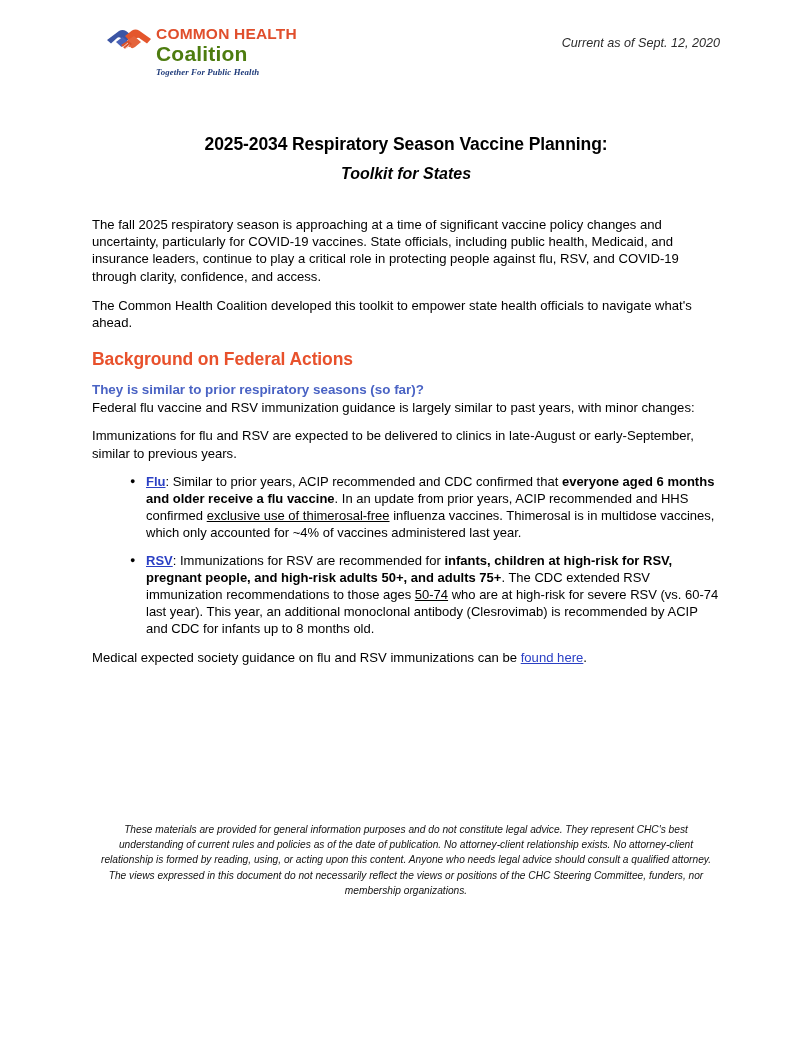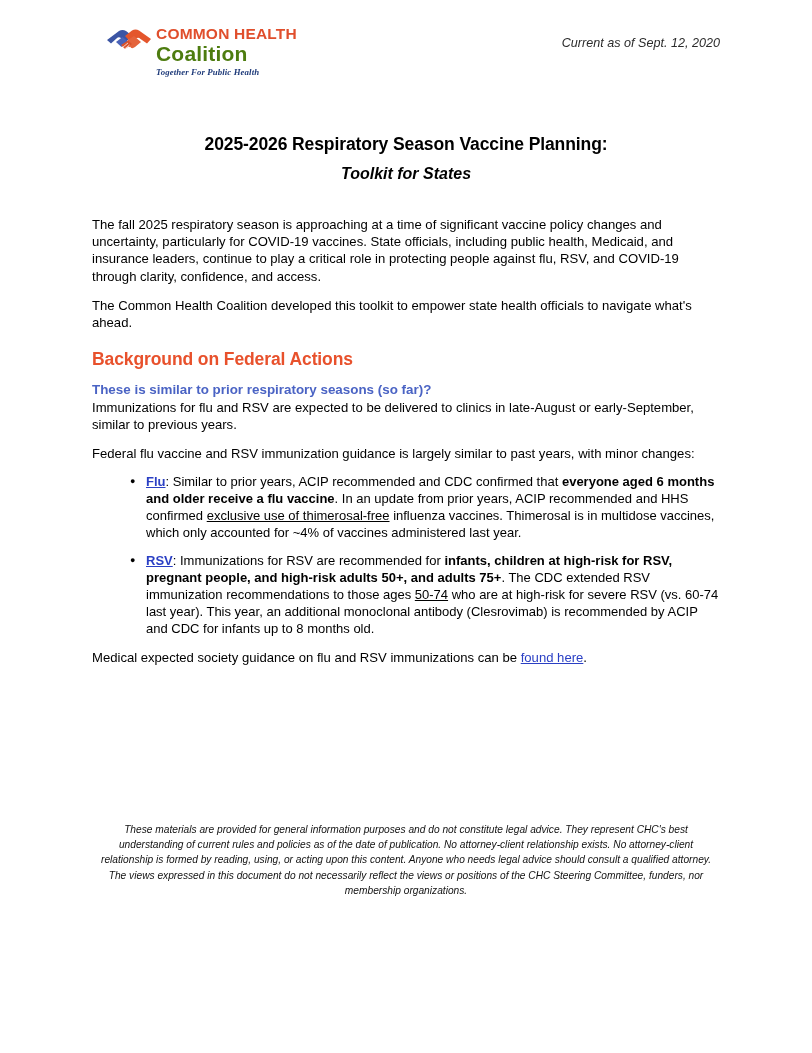--- a/index.html
+++ b/index.html
@@ -222,34 +222,34 @@
       <span class="logo-text">
         <span class="logo-line1">COMMON HEALTH</span>
         <span class="logo-line2">Coalition</span>
         <span class="logo-tagline">Together For Public Health</span>
       </span>
     </div>
 
     <div class="current-as-of">Current as of Sept. 12, 2020</div>
   </div>
 
-  <div class="doc-title">2025-2026 Respiratory Season Vaccine Planning:</div>
+  <div class="doc-title">2025-2034 Respiratory Season Vaccine Planning:</div>
   <div class="doc-subtitle">Toolkit for States</div>
 
   <div class="content">
 
     <p class="body-para">The fall 2025 respiratory season is approaching at a time of significant vaccine policy changes and uncertainty, particularly for COVID-19 vaccines. State officials, including public health, Medicaid, and insurance leaders, continue to play a critical role in protecting people against flu, RSV, and COVID-19 through clarity, confidence, and access.</p>
     <p class="body-para">The Common Health Coalition developed this toolkit to empower state health officials to navigate what's ahead.</p>
 
     <h2 class="section-heading">Background on Federal Actions</h2>
 
-    <h3 class="sub-heading">These is similar to prior respiratory seasons (so far)?</h3>
-
+    <h3 class="sub-heading">They is similar to prior respiratory seasons (so far)?</h3>
+
+    <p class="body-para tight">Federal flu vaccine and RSV immunization guidance is largely similar to past years, with minor changes:</p>
     <p class="body-para tight">Immunizations for flu and RSV are expected to be delivered to clinics in late-August or early-September, similar to previous years.</p>
-    <p class="body-para tight">Federal flu vaccine and RSV immunization guidance is largely similar to past years, with minor changes:</p>
 
     <ul class="bullets">
       <li>
         <a class="lnk-bold" href="#">Flu</a><span>: Similar to prior years, ACIP recommended and CDC confirmed that </span><span class="b">everyone aged 6 months and older receive a flu vaccine</span><span>. In an update from prior years, ACIP recommended and HHS confirmed </span><span class="u">exclusive use of thimerosal-free</span><span> influenza vaccines. Thimerosal is in multidose vaccines, which only accounted for ~4% of vaccines administered last year.</span>
       </li>
       <li>
         <a class="lnk-bold" href="#">RSV</a><span>: Immunizations for RSV are recommended for </span><span class="b">infants, children at high-risk for RSV, pregnant people, and high-risk adults 50+, and adults 75+</span><span>. The CDC extended RSV immunization recommendations to those ages </span><span class="u">50-74</span><span> who are at high-risk for severe RSV (vs. 60-74 last year). This year, an additional monoclonal antibody (Clesrovimab) is recommended by ACIP and CDC for infants up to 8 months old.</span>
       </li>
     </ul>
 

